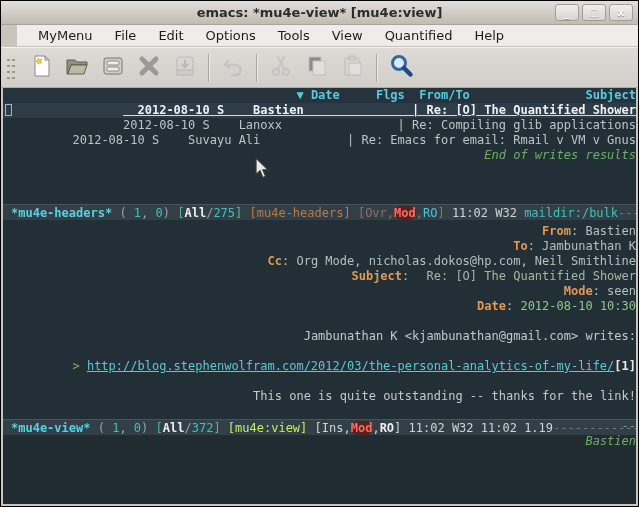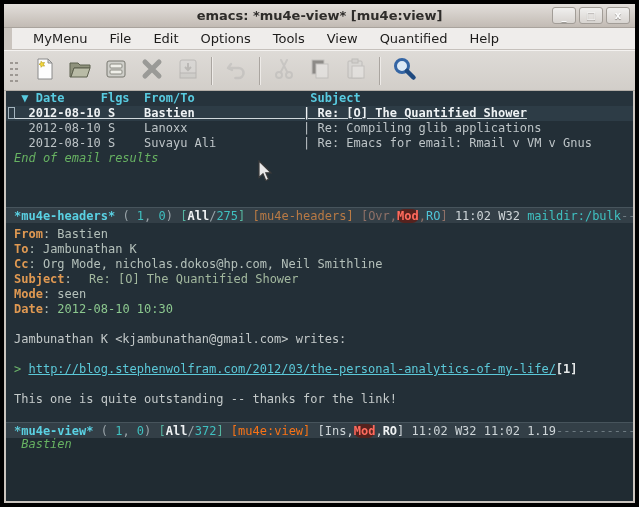--- a/index.html
+++ b/index.html
@@ -1,39 +1,39 @@
 <!DOCTYPE html>
 <html><head>
 <meta charset="utf-8">
 <style>
   * { margin:0; padding:0; box-sizing:border-box; }
   html,body { background:#555; }
   #frame {
     position:relative; width:639px; height:507px; overflow:hidden;
     font-family:"DejaVu Sans", "Liberation Sans", sans-serif;
-    border:4px solid #000000; background:#cac4be;
+    border:1px solid #000000; background:#cac4be;
   }
   
   #titlebar {
     position:absolute; top:0; left:0; right:0; height:24px;
     background:linear-gradient(#e2dedb, #cfc9c3 60%, #c2bbb4);
     display:flex; align-items:center; justify-content:center;
     border-bottom:1px solid #a9a39d;
   }
   #title-text { font-size:13px; font-weight:bold; color:#2e2c2a; }
   #win-controls { position:absolute; right:5px; top:3px; display:flex; gap:3px; }
   .win-btn {
     width:24px; height:17px; border:1px solid #a29d97; border-radius:3px;
     background:linear-gradient(#f0efee,#d8d4d0);
     color:#fbfbfb; font-size:10px; font-weight:bold; line-height:15px;
     text-align:center; text-shadow:0 1px 1px #908c88;
   }
   
   #menubar {
-    position:absolute; top:24px; left:8px; right:0; height:22px;
+    position:absolute; top:24px; left:16px; right:0; height:22px;
     background:#efedeb; border-bottom:1px solid #c6c1bc;
     display:flex; align-items:center; padding-left:10px; gap:0;
   }
   .menu-item { font-size:13px; color:#1d1c1b; padding:2px 11px; }
   
   #toolbar {
     position:absolute; top:46px; left:0; right:0; height:41px;
     background:linear-gradient(#dedbd7,#d2cec9);
     border-bottom:1px solid #b2ada7; border-top:1px solid #f4f2f0;
     display:flex; align-items:center; padding-left:4px;
@@ -47,40 +47,40 @@
     border-left:1px solid #aaa5a0; border-right:1px solid #eeebe8; }
   
   #content {
     position:absolute; top:87px; left:0; right:0; bottom:0;
     background:#cac4be; padding:0 2px 2px 2px;
   }
   #emacs { width:100%; height:100%; background:#232f37; position:relative;
     font-family:"DejaVu Sans Mono","Liberation Mono",monospace; font-size:12px;
     display:flex; flex-direction:column; overflow:hidden; }
   .bufline { height:15px; line-height:15px; white-space:pre; padding-left:8px;
-    color:#bdc4c7; position:relative; overflow:hidden; }
+    color:#bdc4c7; position:relative; overflow:hidden;text-align:right; }
   #headers-window { height:116px; }
   #header-line .bufline, .hdr-cols { color:#58cbe0; font-weight:bold; background:#26333c; }
   .hrow.selected { background:#2d3c46; color:#eef2f4; font-weight:bold;
     text-decoration:underline; text-decoration-thickness:1px; text-decoration-color:#cfd8dc; }
   .cursor-box { position:absolute; left:2px; top:1px; width:7px; height:12px;
     border:1px solid #a4b4be; }
   .end-results { color:#67b262; font-style:italic; }
   
   .modeline { height:16px; line-height:16px; white-space:pre; padding-left:8px;
     background:#333f47; border-top:1px solid #47545c; overflow:hidden;
     font-size:12px; color:#9aa4a9; }
   .sg-cyan-bold { color:#5ad1e3; font-weight:bold; }
   .sg-cyan { color:#4fc3d7; }
   .sg-teal { color:#3fc0c0; }
   .sg-green { color:#55b5a0; }
   .sg-dim { color:#9aa4a9; }
   .sg-bright { color:#ced5d8; }
   .sg-white-bold { color:#eef1f2; font-weight:bold; }
-  .sg-orange { color:#f97316; }
+  .sg-orange { color:#bef264; }
   .sg-orange-dim { color:#b97a45; }
   .sg-faded { color:#8f7168; }
   .sg-red-hl { color:#ff6b5e; background:#55221e; font-weight:bold;border-radius:7px; }
   .sg-dashes { color:#6e7b82; }
   
   #message-window { height:199px; padding-top:4px; }
   .fl-label { color:#e09952; font-weight:bold; }
   .fv-contact { color:#b4c0ba; }
   .fv-subject { color:#a2b89e;margin-left:10px; }
   .fv-date { color:#8cc88f; }
@@ -195,21 +195,21 @@
 
       <div id="headers-window">
         <div id="header-line">
           <div class="bufline hdr-cols"> ▼ Date     Flgs  From/To                Subject</div>
         </div>
         <div id="headers-rows">
             <div class="bufline hrow selected">  2012-08-10 S    Bastien               | Re: [O] The Quantified Shower<span class="cursor-box"></span></div>
             <div class="bufline hrow">  2012-08-10 S    Lanoxx                | Re: Compiling glib applications</div>
             <div class="bufline hrow">  2012-08-10 S    Suvayu Ali            | Re: Emacs for email: Rmail v VM v Gnus</div>
           </div>
-        <div class="bufline end-results">End of email results</div>
+        <div class="bufline end-results">End of writes results</div>
       </div>
 
       <div class="modeline" id="headers-modeline"><span class="sg-cyan-bold">*mu4e-headers*</span><span class="sg-dim"> ( </span><span class="sg-teal">1</span><span class="sg-dim">, </span><span class="sg-teal">0</span><span class="sg-dim">) </span><span class="sg-green">[</span><span class="sg-white-bold">All</span><span class="sg-dim">/</span><span class="sg-teal">275</span><span class="sg-green">] </span><span class="sg-orange-dim">[mu4e-headers] </span><span class="sg-faded">[</span><span class="sg-faded">Ovr</span><span class="sg-faded">,</span><span class="sg-red-hl">Mod</span><span class="sg-faded">,</span><span class="sg-cyan">RO</span><span class="sg-faded">] </span><span class="sg-bright">11:02 W32 </span><span class="sg-teal">maildir:/bulk</span><span class="sg-dashes">--------------------------------</span></div>
 
       <div id="message-window">
         <div id="msg-fields">
             <div class="bufline"><span class="fl-label">From</span><span class="fv-contact">: </span><span class="fv-contact">Bastien</span></div>
             <div class="bufline"><span class="fl-label">To</span><span class="fv-contact">: </span><span class="fv-contact">Jambunathan K</span></div>
             <div class="bufline"><span class="fl-label">Cc</span><span class="fv-contact">: </span><span class="fv-contact">Org Mode, nicholas.dokos@hp.com, Neil Smithline</span></div>
             <div class="bufline"><span class="fl-label">Subject</span><span class="fv-contact">: </span><span class="fv-subject">Re: [O] The Quantified Shower</span></div>

